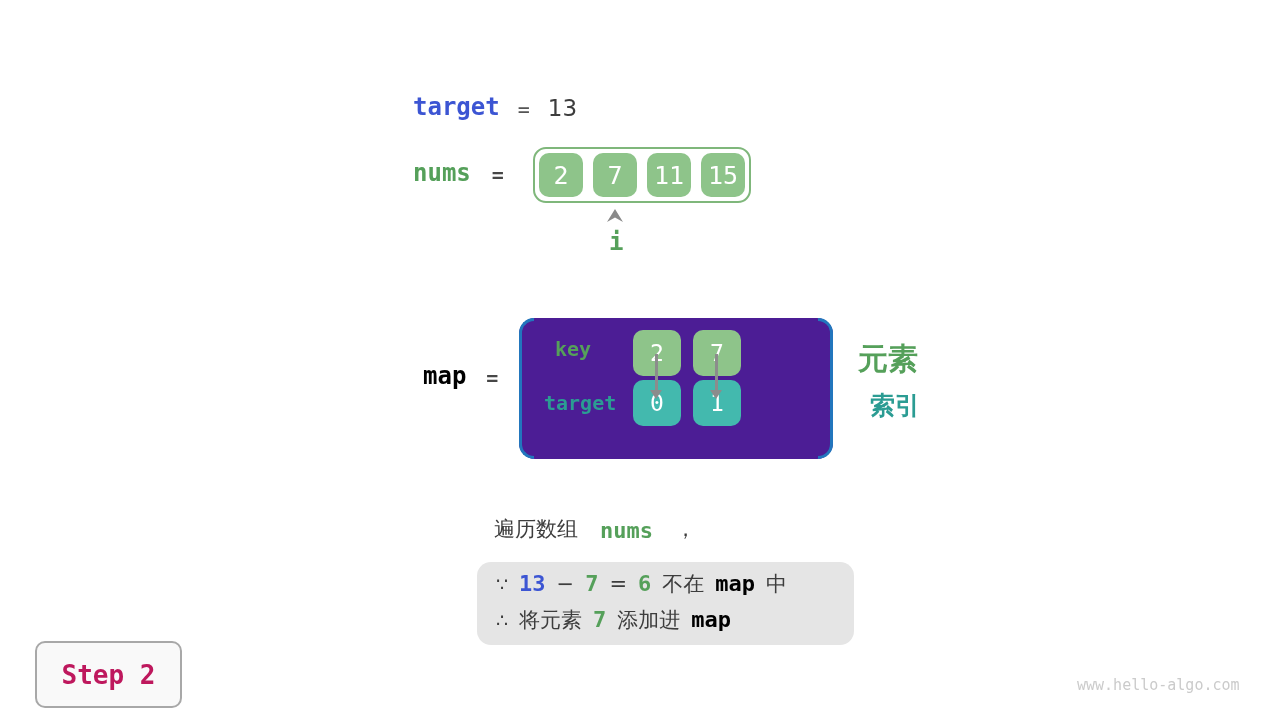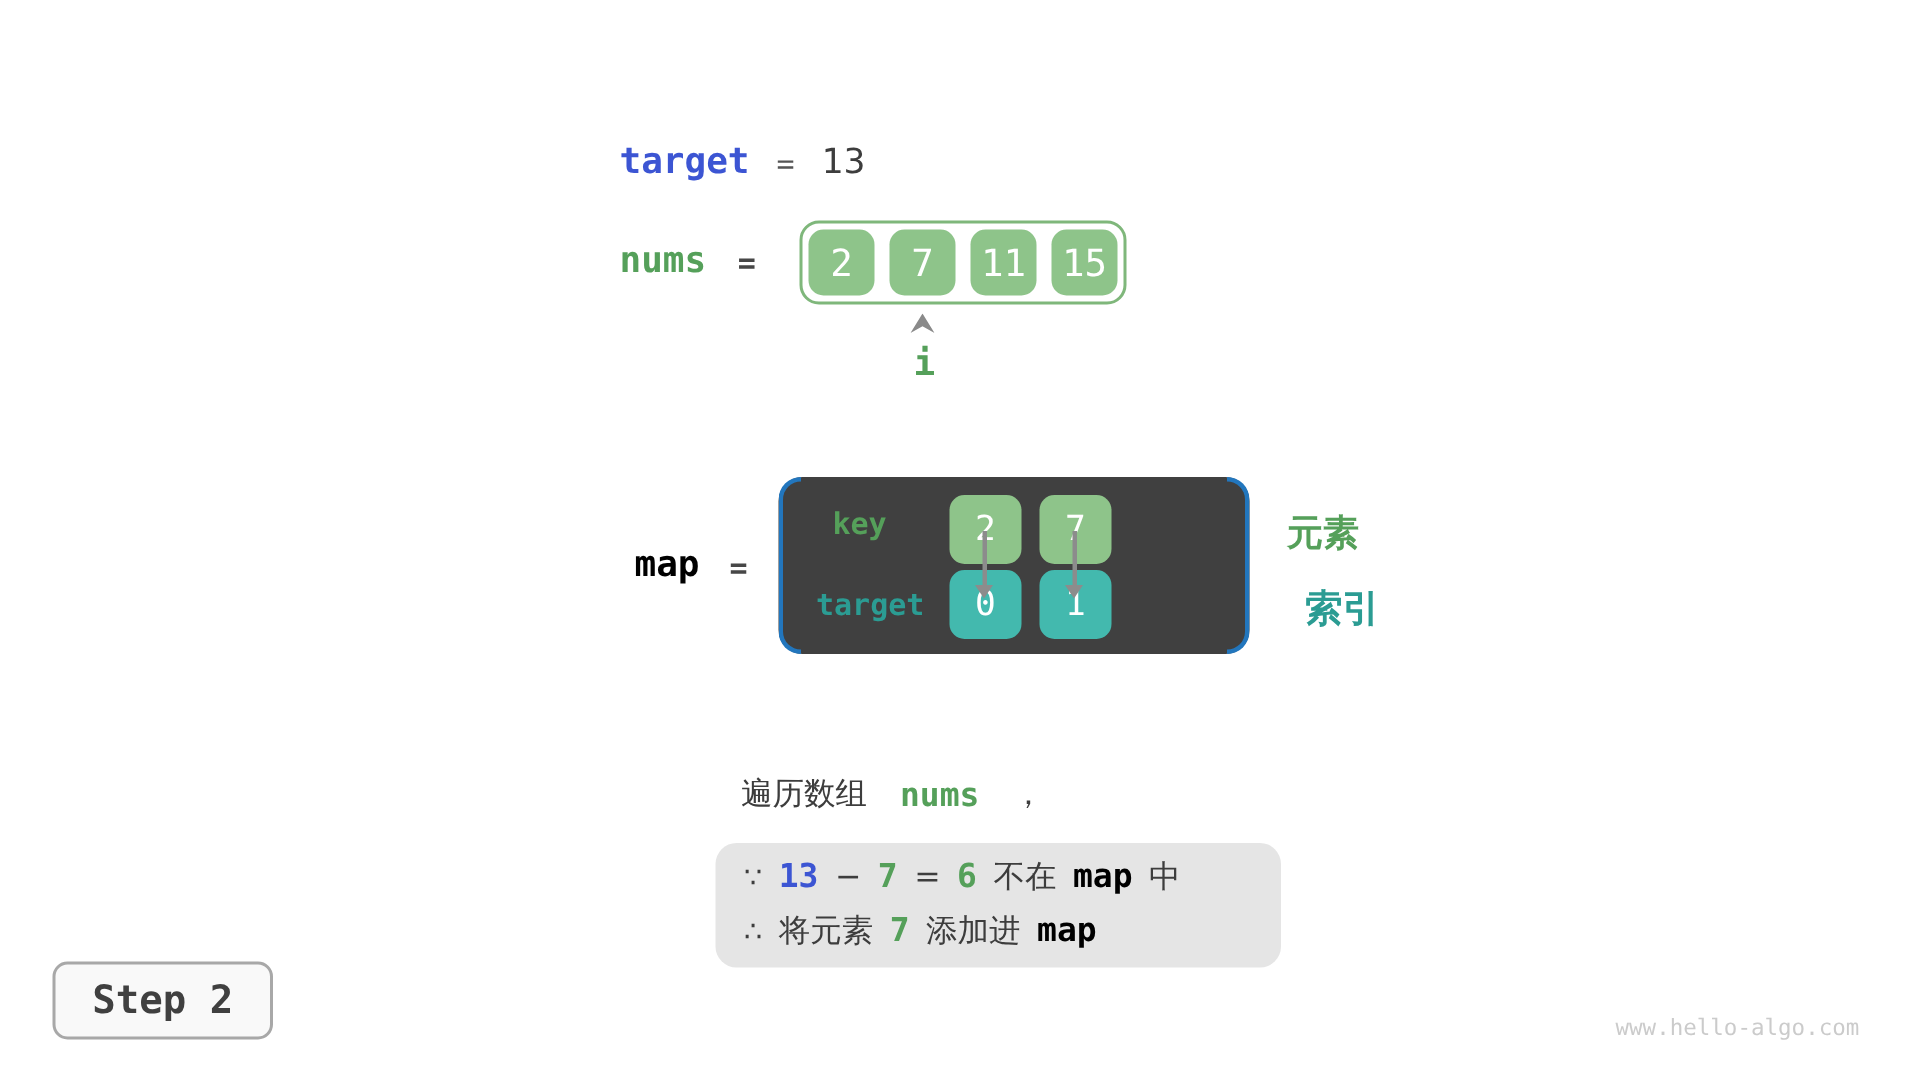--- a/index.html
+++ b/index.html
@@ -43,22 +43,22 @@
 
   
   .caret { left:607px; top:209px; width:16px; height:13px; }
   .pointer-label { left:609px; top:228px; font-size:24px; font-weight:bold; }
 
   
   .map-row { left:423px; top:362px; gap:20px; }
   .map-label { font-size:24px; font-weight:bold; }
 
   .map-container {
-    left:519px; top:318px; width:314px; height:118px;
-    background:#404040; border-radius:16px;
+    left:519px; top:318px; width:314px; height:141px;
+    background:#4c1d95; border-radius:16px;
   }
   .bracket { position:absolute; top:0; bottom:0; width:15px; border:3px solid #2276BD; }
   .bracket-left  { left:0;  border-right:none; border-radius:16px 0 0 16px; }
   .bracket-right { right:0; border-left:none;  border-radius:0 16px 16px 0; }
 
   .key-row-label   { left:36px; top:19px; font-size:20px; font-weight:bold; }
   .value-row-label { left:25px; top:73px; font-size:20px; font-weight:bold; }
 
   .map-cell {
     position:absolute; width:48px; height:46px; border-radius:10px;
@@ -71,43 +71,43 @@
 
   .kv-arrow { position:absolute; width:13px; top:36px; height:46px; }
   .kv-arrow .shaft { position:absolute; left:5px; top:0; width:3px; height:36px; background:#8C8C8C; }
   .kv-arrow .head {
     position:absolute; left:0; top:36px; width:0; height:0;
     border-left:6.5px solid transparent; border-right:6.5px solid transparent;
     border-top:9px solid #8C8C8C;
   }
   .arrow-1 { left:131px; } .arrow-2 { left:191px; }
 
-  .element-annotation { left:858px; top:339px; font-size:24px; font-weight:bold; }
+  .element-annotation { left:858px; top:339px; font-size:30px; font-weight:bold; }
   .index-annotation   { left:858px; top:389px; font-size:25px; font-weight:bold;margin-left:12px; }
 
   
   .caption { left:494px; top:515px; gap:22px; font-size:21px; }
   .caption .code { font-size:22px; font-weight:bold; }
 
   
   .note-box {
     left:477px; top:562px; width:377px; height:83px;
     background:#E5E5E5; border-radius:14px; padding:8px 0 0 19px;
   }
   .note-line { display:flex; align-items:baseline; gap:11px; height:36px; font-size:21px; }
   .note-line .num  { font-size:22px; font-weight:bold; }
   .note-line .code { font-size:22px; font-weight:bold; }
   .note-sym { font-size:19px; }
 
   
   .step-button {
-    left:35px; top:641px; width:147px; height:52px;
+    left:35px; top:641px; width:147px; height:67px;
     background:#F9F9F9; border:2px solid #A8A8A8; border-radius:10px;
     display:flex; align-items:center; justify-content:center;
-    font-size:26px; font-weight:bold; color:#404040;
+    font-size:26px; font-weight:bold; color:#be185d;
   }
 
   .watermark { left:1077px; top:676px; font-size:15px; color:#CBCBCB; }
 </style>
 </head>
 <body>
 
 <div class="canvas">
 
   <div class="abs row target-row">

